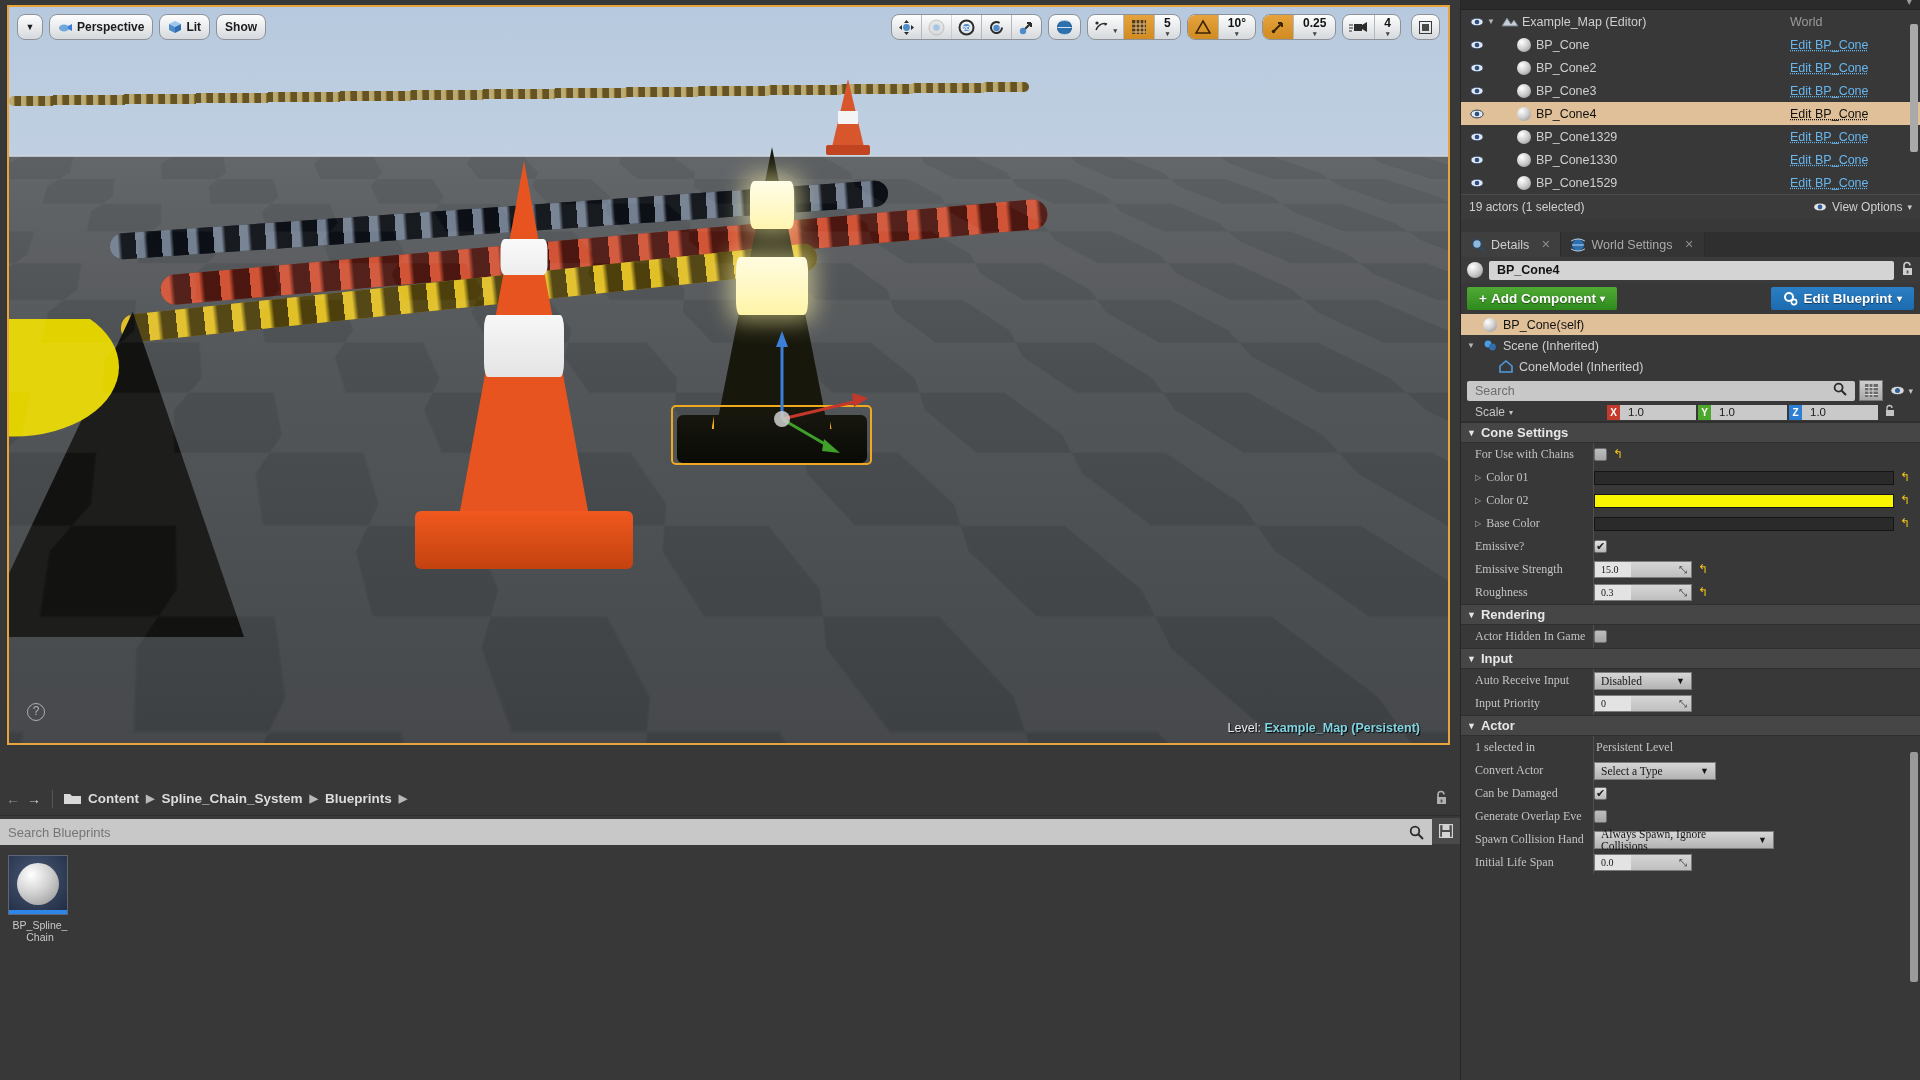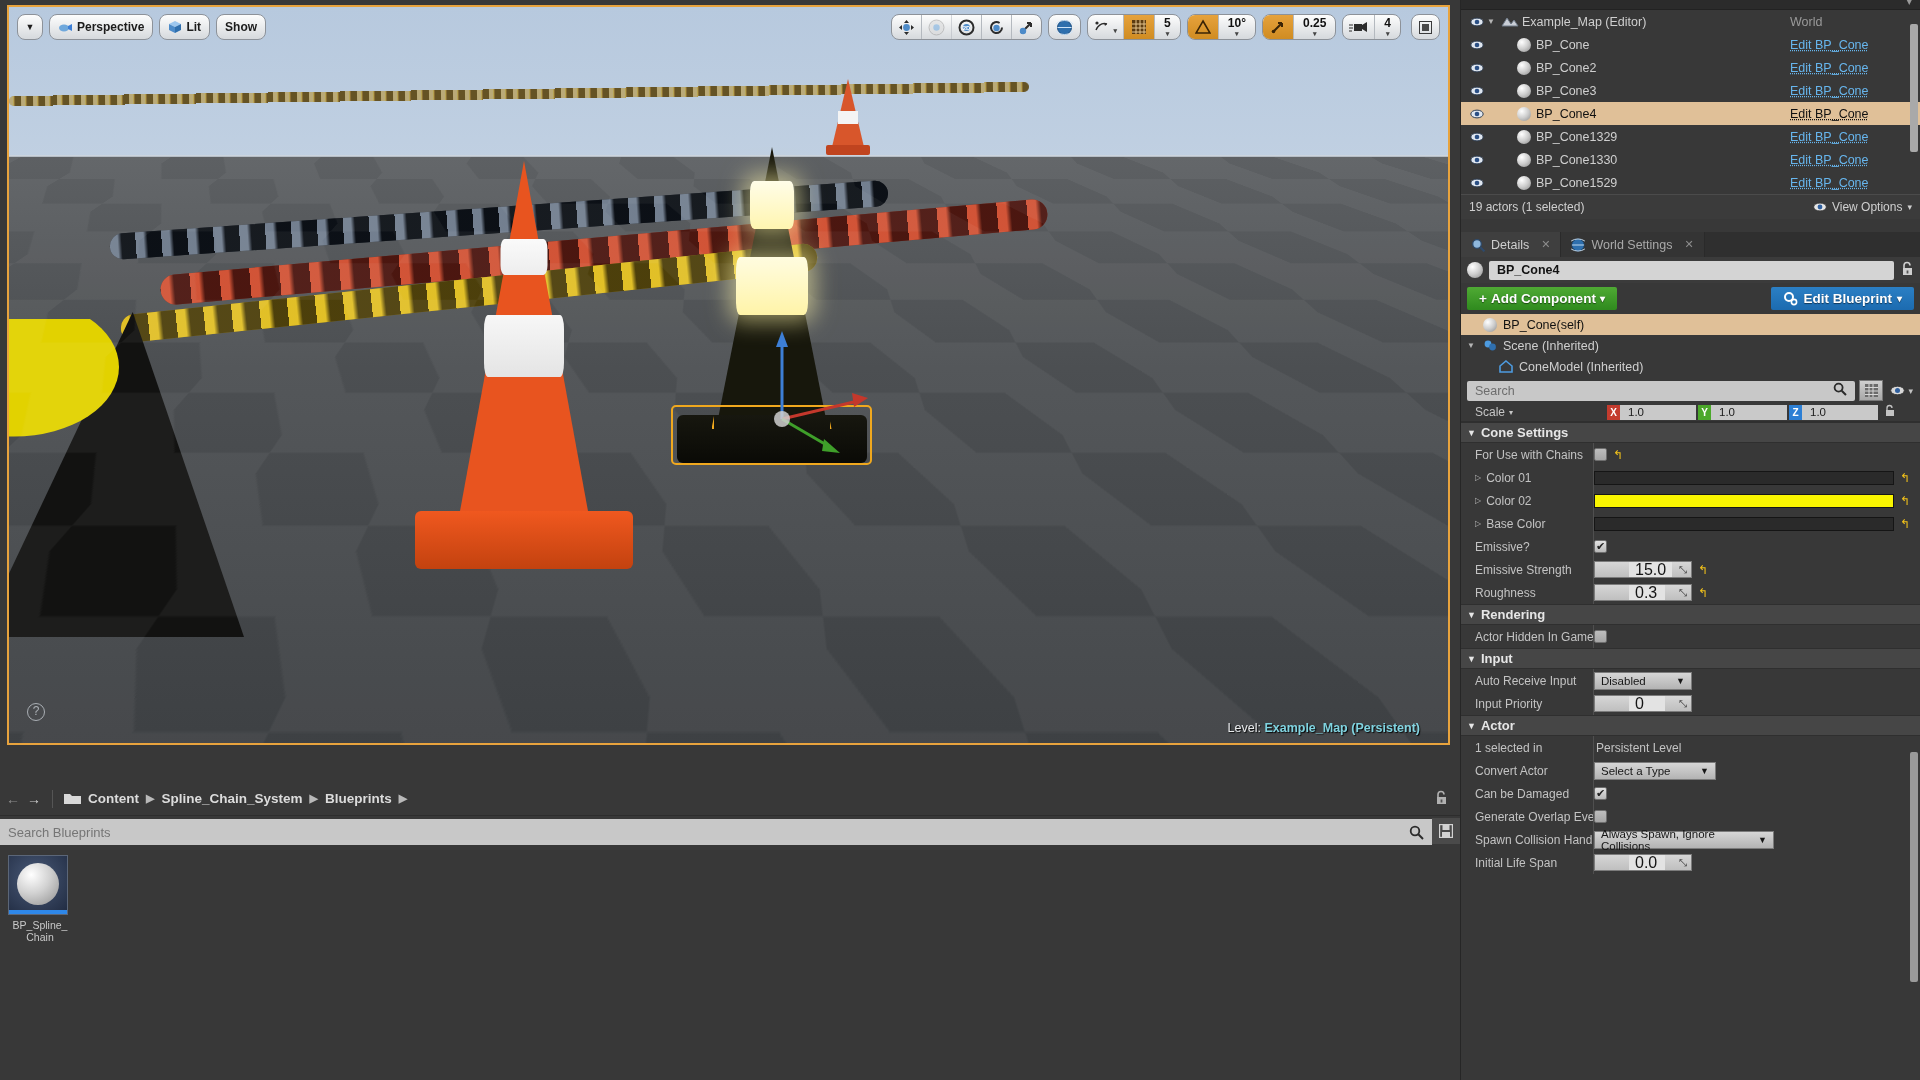--- a/index.html
+++ b/index.html
@@ -147,35 +147,35 @@
   .scale-row .lbl { width:132px; display:flex; align-items:center; gap:4px; }
   .axis { display:flex; align-items:center; height:15px; margin-right:2px; }
   .axis .tag { width:13px; height:15px; color:#fff; font-size:10px; font-weight:bold;
      display:flex; align-items:center; justify-content:center; }
   .axis .fld { width:76px; height:15px; background:#c9c9c9; color:#1b1b1b; font-size:11.5px;
      display:flex; align-items:center; padding-left:8px; }
 
   .sect { display:flex; align-items:center; height:21px; background:#464646;
      color:#e6e6e6; font-size:13px; font-weight:bold; padding-left:6px; gap:5px;
      border-top:1px solid #2f2f2f; border-bottom:1px solid #2f2f2f; cursor:pointer; }
-  .prow { display:flex; align-items:center; min-height:23px; font-size:12px; color:#c3c3c3; }
+  .prow { display:flex; align-items:center; min-height:23px; font-size:12px; color:#c3c3c3;font-family:Liberation Serif, serif; }
   .prow .pl { width:132px; flex:0 0 132px; padding-left:14px; display:flex;
      align-items:center; gap:5px; white-space:nowrap; overflow:hidden; }
   .prow .pv { flex:1; display:flex; align-items:center; gap:6px; padding-right:10px; }
   .divline { width:1px; align-self:stretch; background:#4f4f4f; }
   .chk { width:13px; height:13px; background:linear-gradient(#e2e2e2,#b9b9b9);
      border:1px solid #6e6e6e; border-radius:2px; display:flex; align-items:center;
      justify-content:center; font-size:11px; color:#222; cursor:pointer; }
   .chk.off { background:linear-gradient(#bdbdbd,#a6a6a6); color:transparent; }
   .revert { color:#f2c21a; font-size:12px; cursor:pointer; }
   .colorbar { flex:1; height:14px; border:1px solid #151515; cursor:pointer; }
   .numfield { width:98px; height:17px; background:linear-gradient(#d6d6d6,#bfbfbf);
      border:1px solid #7b7b7b; display:flex; align-items:center; position:relative; cursor:text; }
   .numfield .nv { background:#e3e3e3; height:100%; display:flex; align-items:center;
-     padding:3px 6px; font-size:16px; color:#151515; min-width:36px;margin-left:34px; }
+     padding:3px 6px; font-size:10px; color:#151515; min-width:36px; }
   .numfield .sp { position:absolute; right:4px; font-size:10px; color:#2a2a2a; }
   .ddown { height:18px; background:linear-gradient(#d6d6d6,#b3b3b3); border:1px solid #7b7b7b;
      display:flex; align-items:center; padding:0 6px; gap:8px; font-size:11.5px;
      color:#161616; cursor:pointer; }
   .ddown .cv { margin-left:auto; font-size:9px; }
   .ro-val { font-size:12px; color:#c3c3c3; padding-left:2px; }
   .det-scroll { position:absolute; right:2px; top:520px; width:8px; height:230px;
      background:#9a9a9a; border-radius:2px; }
 </style>
 </head>

